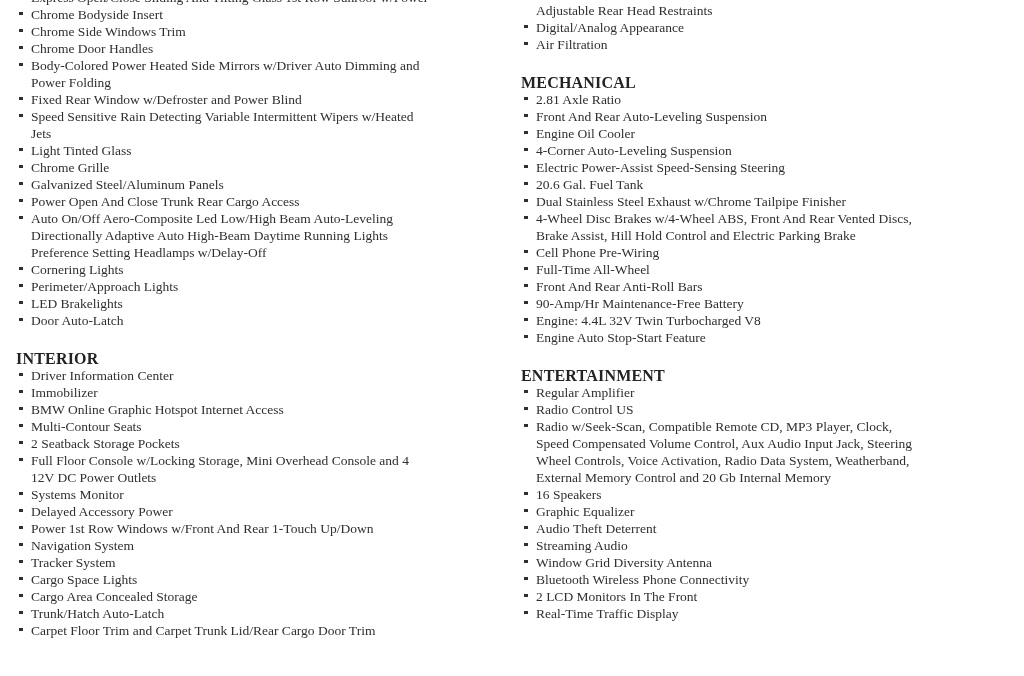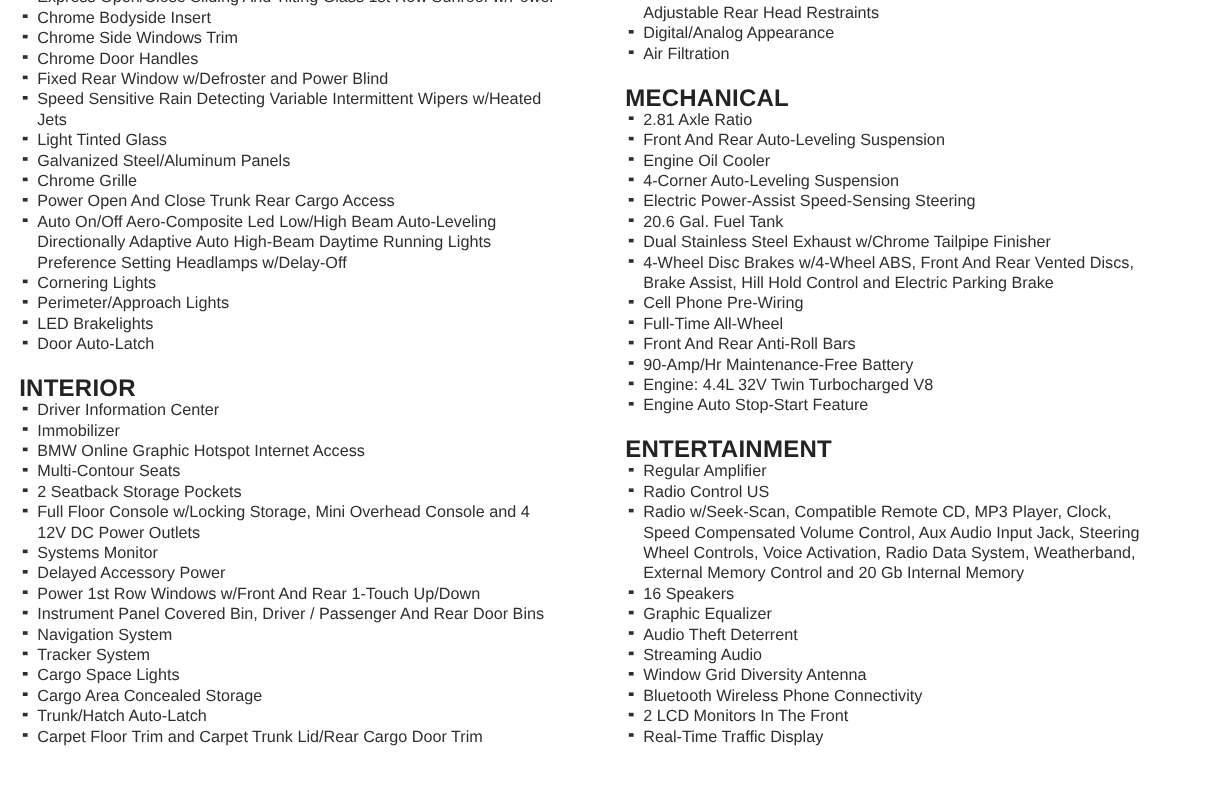--- a/index.html
+++ b/index.html
@@ -4,31 +4,31 @@
 <style>
   html, body { margin: 0; padding: 0; }
   body {
     width: 1024px; height: 676px;
     background: #ffffff;
     overflow: hidden;
     position: relative;
   }
   .page {
     position: absolute; inset: 0;
-    font-family: Liberation Sans, sans-serif;
+    font-family: Liberation Serif, serif;
     font-size: 13.5px;
     line-height: 17px;
     color: #2f2f2f;
   }
   .col { position: absolute; }
   .col-left  { left: 16px;  top: -11px; width: 502px; }
   .col-right { left: 521px; top: 2px;   width: 500px; }
   .section-header {
     font-weight: 700;
-    font-size: 20px;
+    font-size: 16px;
     line-height: 17px;
     color: #232323;
     margin-top: 21px;
     letter-spacing: 0.2px;
     white-space: nowrap;
   }
   .item { padding-left: 15px; }
   .line {
     position: relative;
     height: 17px;
@@ -55,34 +55,38 @@
       <div class="item">
         <div class="line bulleted">Chrome Bodyside Insert</div>
       </div>
       <div class="item">
         <div class="line bulleted">Chrome Side Windows Trim</div>
       </div>
       <div class="item">
         <div class="line bulleted">Chrome Door Handles</div>
       </div>
       <div class="item">
+        <div class="line bulleted">Body-Colored Power Heated Side Mirrors w/Driver Auto Dimming and</div>
+        <div class="line">Power Folding</div>
+      </div>
+      <div class="item">
         <div class="line bulleted">Fixed Rear Window w/Defroster and Power Blind</div>
       </div>
       <div class="item">
         <div class="line bulleted">Speed Sensitive Rain Detecting Variable Intermittent Wipers w/Heated</div>
         <div class="line">Jets</div>
       </div>
       <div class="item">
         <div class="line bulleted">Light Tinted Glass</div>
       </div>
       <div class="item">
+        <div class="line bulleted">Chrome Grille</div>
+      </div>
+      <div class="item">
         <div class="line bulleted">Galvanized Steel/Aluminum Panels</div>
-      </div>
-      <div class="item">
-        <div class="line bulleted">Chrome Grille</div>
       </div>
       <div class="item">
         <div class="line bulleted">Power Open And Close Trunk Rear Cargo Access</div>
       </div>
       <div class="item">
         <div class="line bulleted">Auto On/Off Aero-Composite Led Low/High Beam Auto-Leveling</div>
         <div class="line">Directionally Adaptive Auto High-Beam Daytime Running Lights</div>
         <div class="line">Preference Setting Headlamps w/Delay-Off</div>
       </div>
       <div class="item">
@@ -118,23 +122,20 @@
         <div class="line">12V DC Power Outlets</div>
       </div>
       <div class="item">
         <div class="line bulleted">Systems Monitor</div>
       </div>
       <div class="item">
         <div class="line bulleted">Delayed Accessory Power</div>
       </div>
       <div class="item">
         <div class="line bulleted">Power 1st Row Windows w/Front And Rear 1-Touch Up/Down</div>
-      </div>
-      <div class="item">
-        <div class="line bulleted">Instrument Panel Covered Bin, Driver / Passenger And Rear Door Bins</div>
       </div>
       <div class="item">
         <div class="line bulleted">Navigation System</div>
       </div>
       <div class="item">
         <div class="line bulleted">Tracker System</div>
       </div>
       <div class="item">
         <div class="line bulleted">Cargo Space Lights</div>
       </div>

